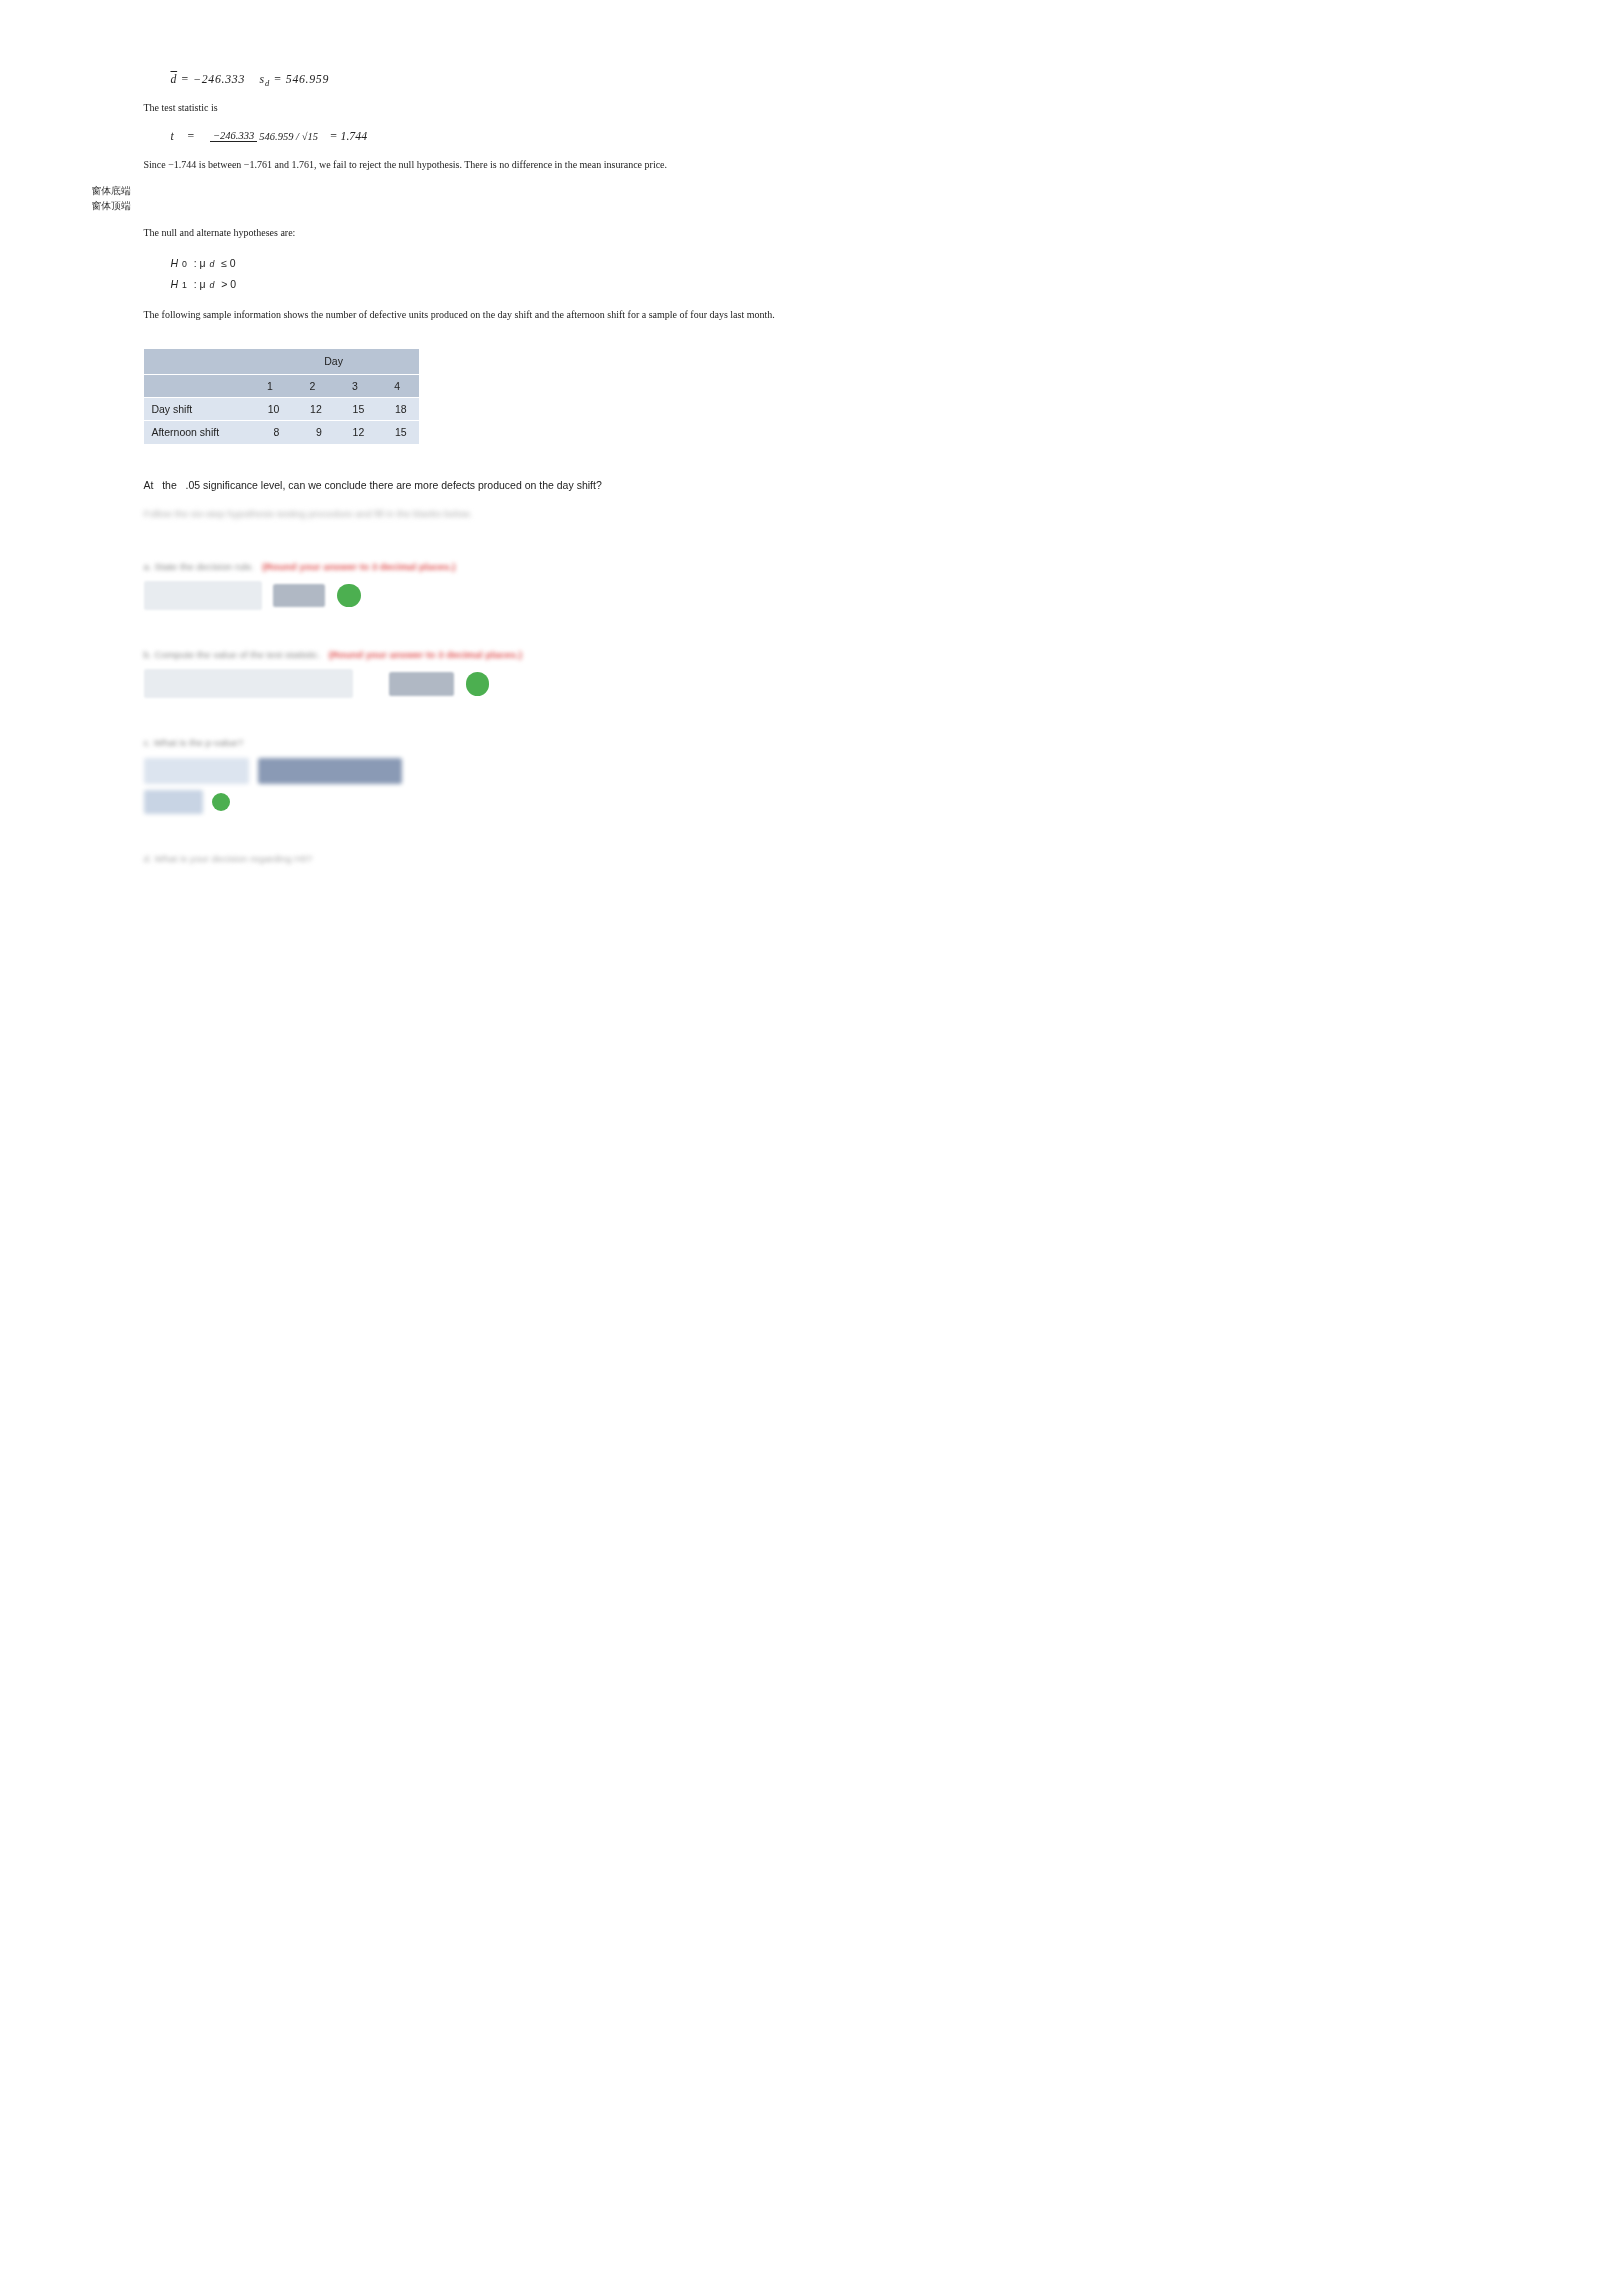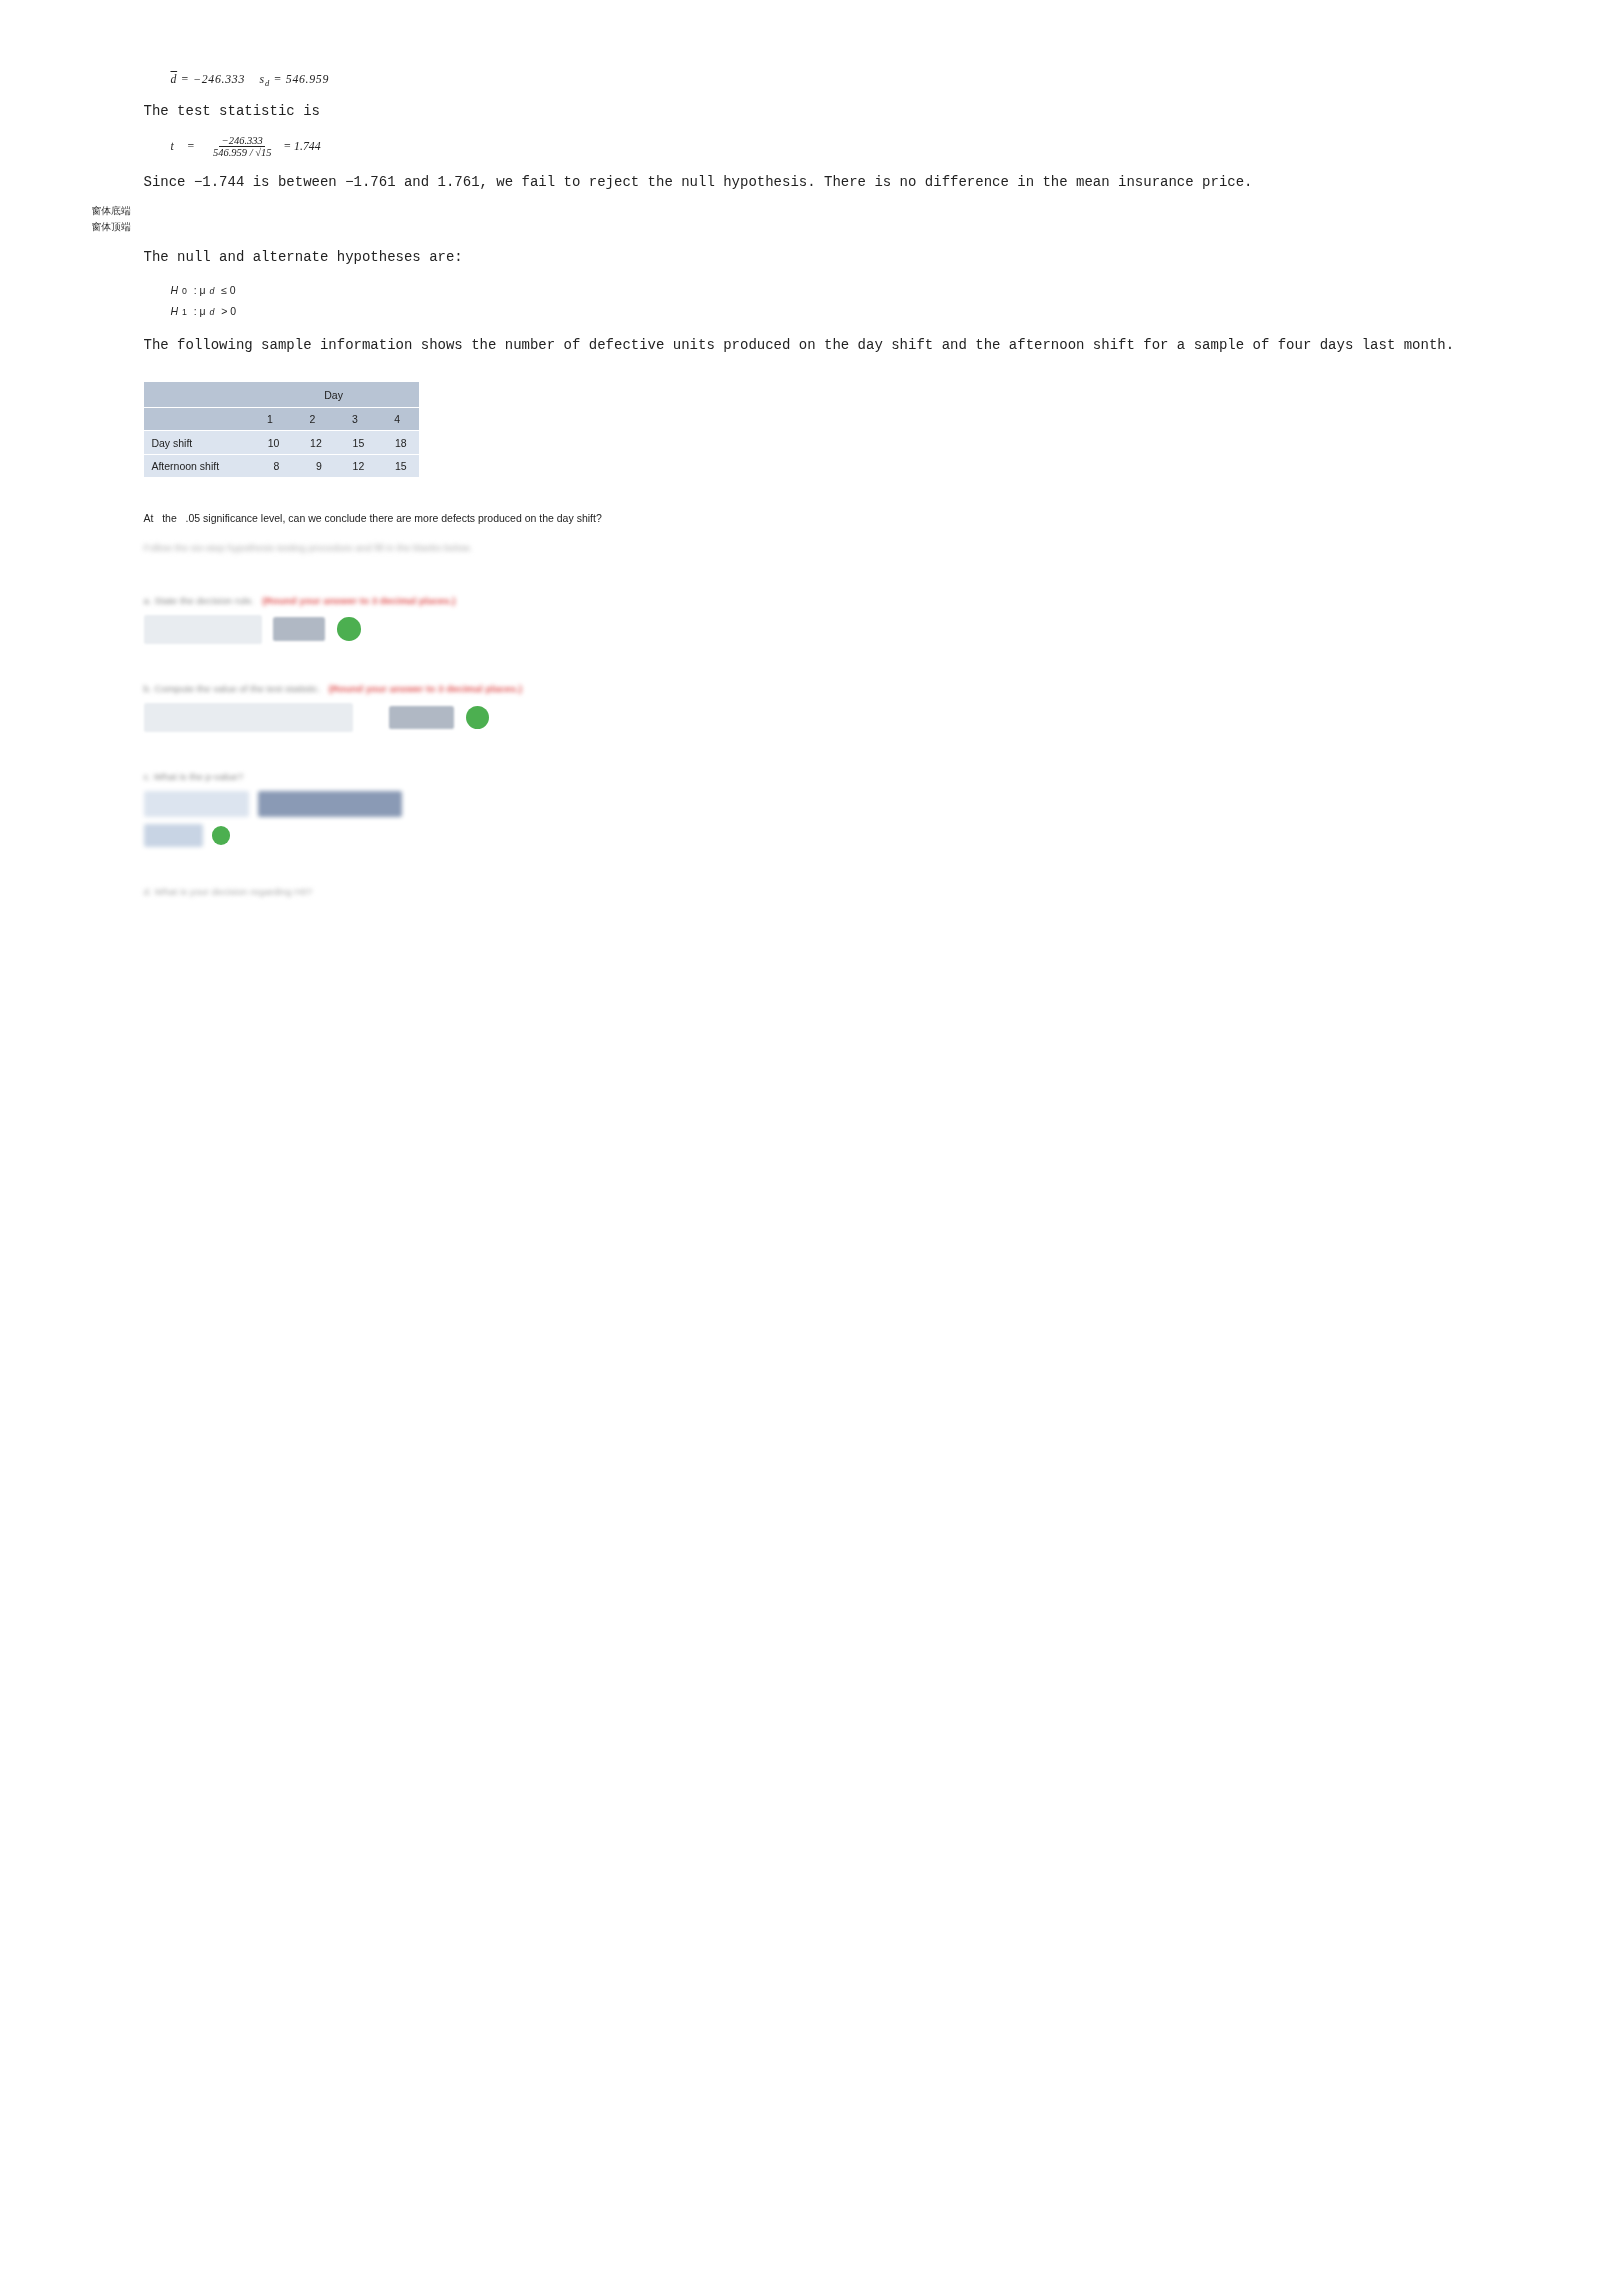--- a/index.html
+++ b/index.html
@@ -11,43 +11,43 @@
       width: 1622px;
       min-height: 2295px;
       padding: 52px 79px;
     }
     .page {
       max-width: 1439px;
       margin: 16px auto;
     }
     .fraction {
       display: inline-flex;
-      flex-direction: column;
+      flex-direction: row;
       align-items: center;
       vertical-align: middle;
       margin: 0 2.6px;
     }
     .fraction .numerator {
       border-bottom: 1.3px solid #222;
       padding: 0 2.6px;
       text-align: center;
       font-size: 10.5px;
     }
     .fraction .denominator {
       padding: 0 2.6px;
       text-align: left;
       font-size: 10.5px;
     }
 
     
     .para {
       margin: 11.8px 0 11.8px 52px;
       line-height: 1.6;
-      font-size: 14px;
-      font-family: Liberation Mono, monospace;
+      font-size: 10px;
+      font-family: Liberation Serif, serif;
     }
 
     
     .section-label {
       font-size: 9.8px;
       font-family: Arial, sans-serif;
       color: #333;
       margin: 2.6px 0;
     }
 

